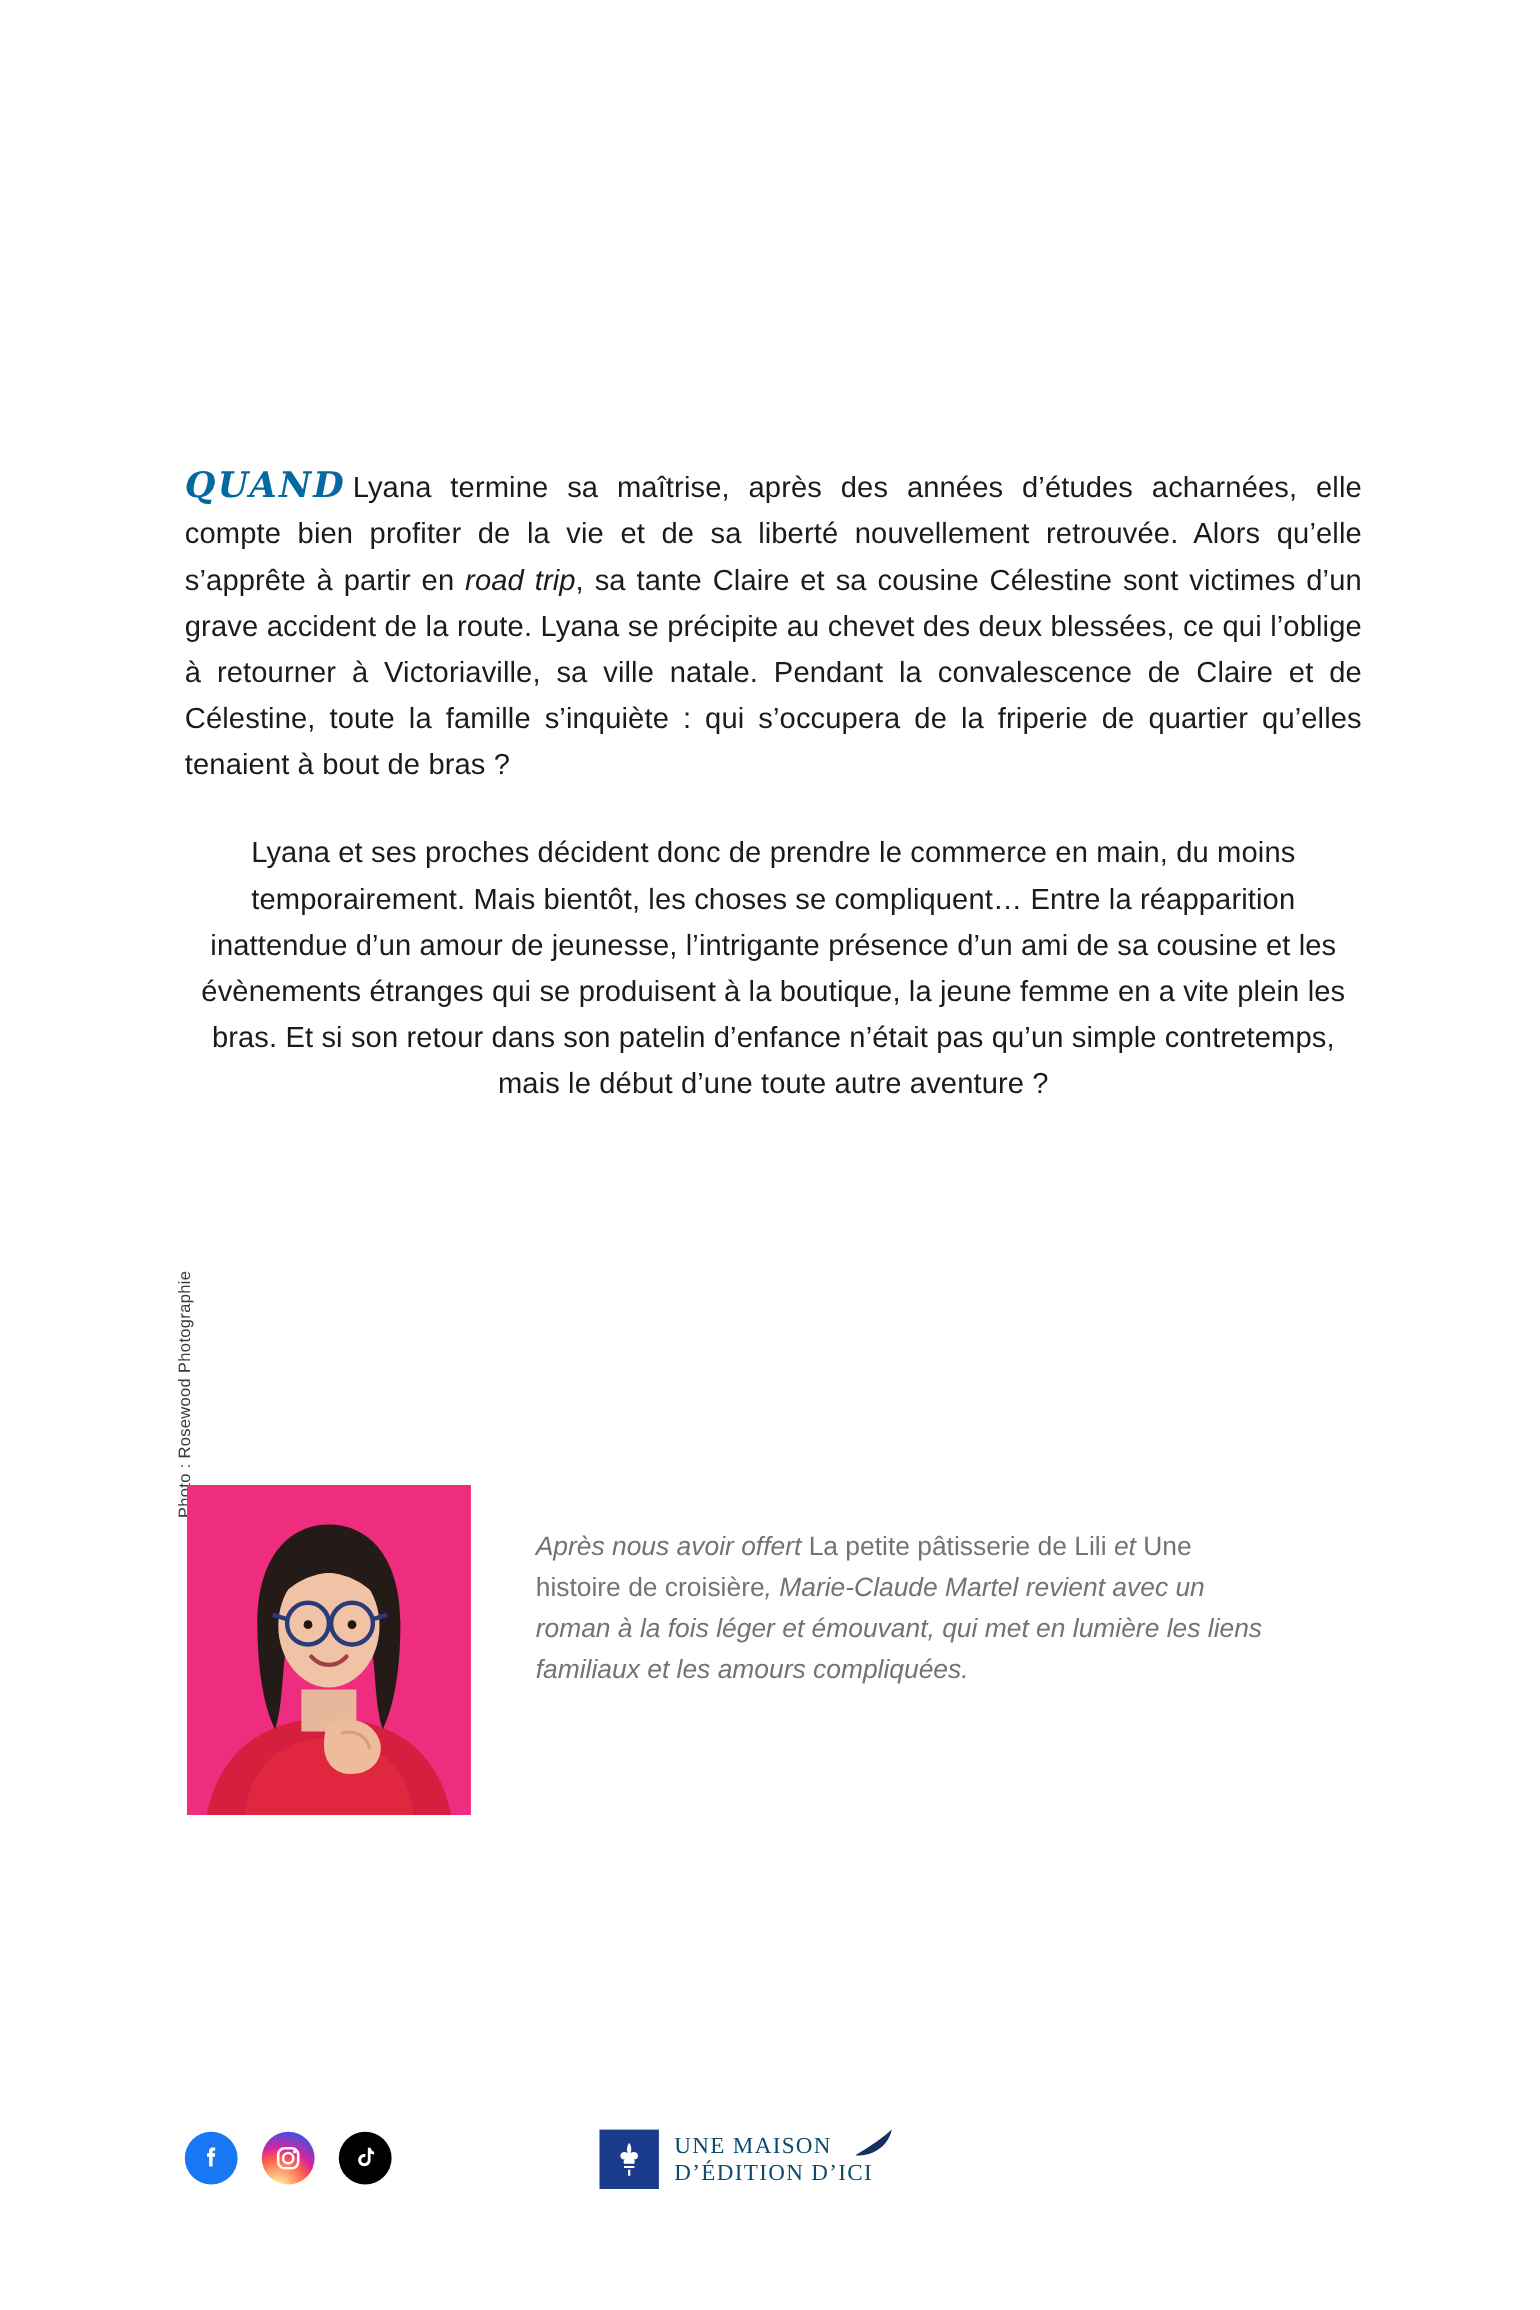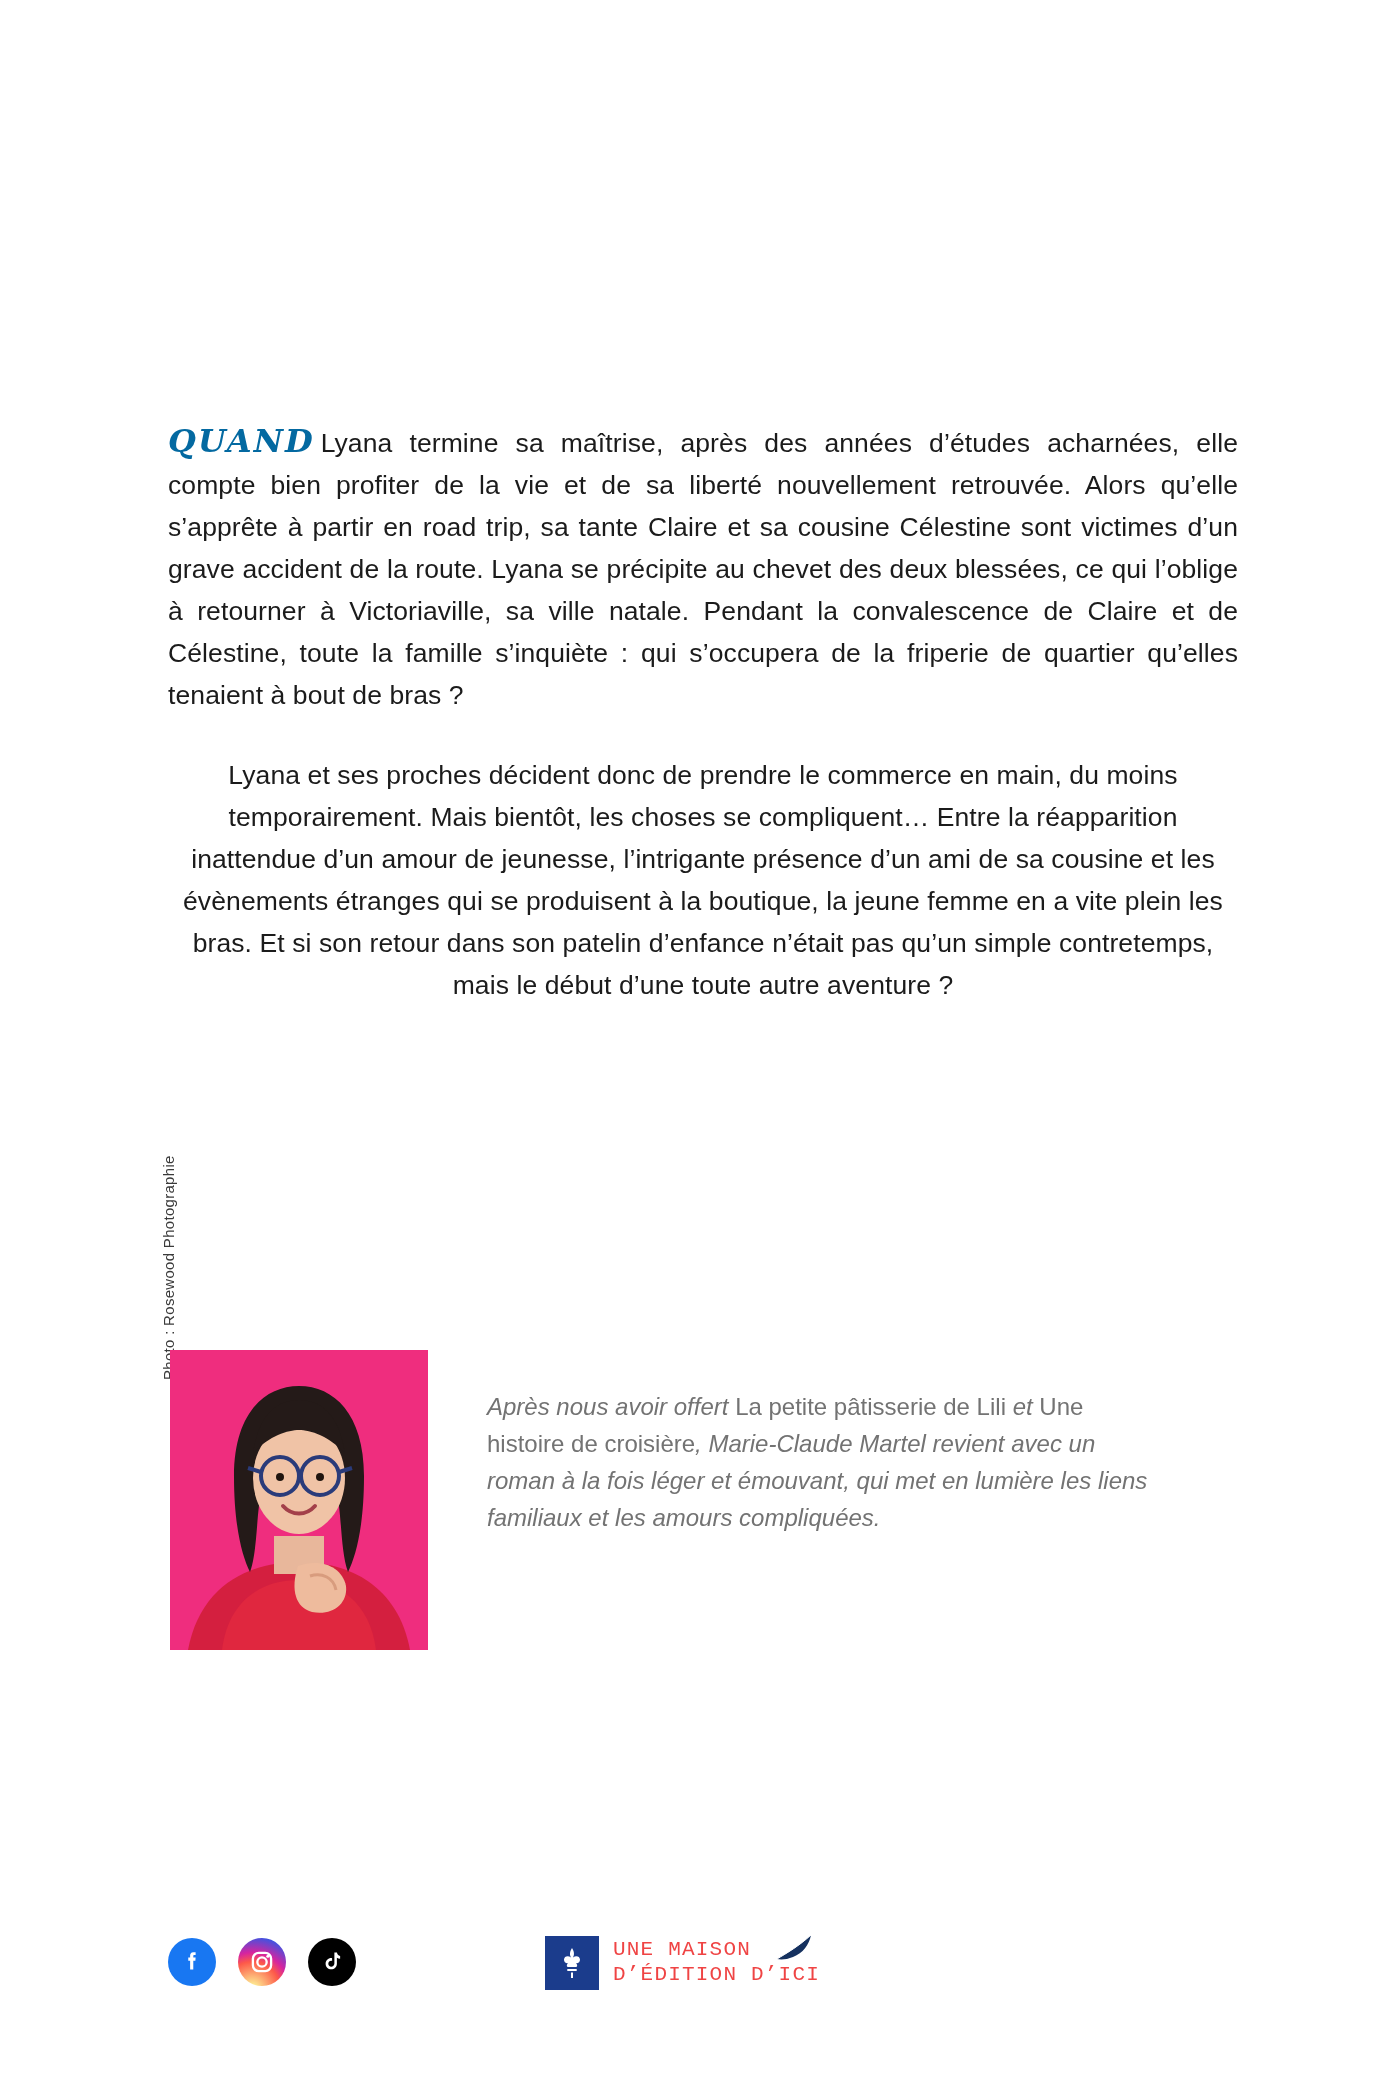--- a/index.html
+++ b/index.html
@@ -50,20 +50,21 @@
     font-family: "DejaVu Serif", serif;
     font-style: italic;
     font-weight: 700;
     font-size: 32px;
     letter-spacing: 2px;
     color: #0369a1;
     padding-right: 6px;
   }
 
   .ital {
+    font-style: italic;
   }
 
   
   .author-block {
     position: absolute;
     left: 152px;
     top: 1350px;
     width: 1100px;
     height: 320px;
   }
@@ -162,24 +163,24 @@
     align-items: center;
     justify-content: center;
   }
   .pub-text {
     display: flex;
     flex-direction: column;
     justify-content: center;
     line-height: 1.18;
   }
   .pub-line1, .pub-line2 {
-    font-family: Liberation Mono, monospace;
+    font-family: Liberation Serif, serif;
     font-size: 21px;
     letter-spacing: 1.2px;
-    color: #ef4444;
+    color: #0c4a6e;
   }
   .pub-quill {
     position: absolute;
     left: 228px;
     top: -4px;
   }
 </style>
 </head>
 <body>
 

